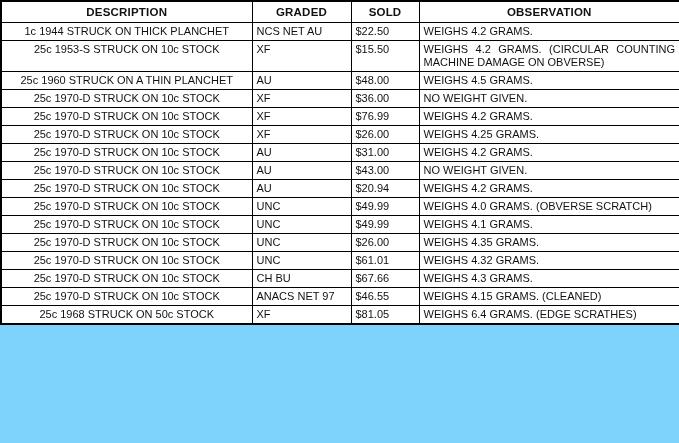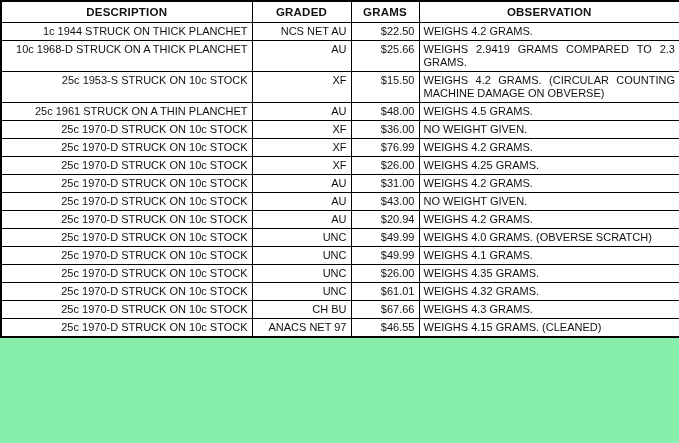--- a/index.html
+++ b/index.html
@@ -3,21 +3,21 @@
 <meta charset="utf-8">
 <style>
   html, body {
     margin: 0;
     padding: 0;
     background: #ffffff;
   }
   .page {
     width: 679px;
     height: 443px;
-    background: #86efac;
+    background: #7dd3fc;
     box-sizing: border-box;
   }
   table.data-table {
     width: 679px;
     table-layout: fixed;
     border-collapse: collapse;
     border: 2px solid #000000;
     font-family: "Liberation Sans", sans-serif;
     font-size: 11px;
     color: #111111;
@@ -34,65 +34,59 @@
     text-align: center;
     font-size: 11.5px;
     padding: 4px 2px 3px 2px;
     line-height: 13px;
     letter-spacing: 0.2px;
   }
   table.data-table td {
     padding: 2px 4px 2px 4px;
     line-height: 13px;
   }
-  td.col-description { text-align: right; }
-  td.col-graded      { text-align: right; }
-  td.col-sold        { text-align: right; margin-top: 25px; }
+  td.col-description { text-align: center; }
+  td.col-graded      { text-align: left; }
+  td.col-sold        { text-align: left; margin-top: 25px; }
   td.col-observation { text-align: justify; margin-left: 43px; }
 </style>
 </head>
 <body>
 
 <div class="page">
   <table class="data-table">
     <colgroup>
       <col style="width:251px">
       <col style="width:99px">
       <col style="width:68px">
       <col style="width:261px">
     </colgroup>
     <thead>
       <tr>
         <th>DESCRIPTION</th>
         <th>GRADED</th>
-        <th>GRAMS</th>
+        <th>SOLD</th>
         <th>OBSERVATION</th>
       </tr>
     </thead>
     <tbody>
         <tr>
           <td class="col-description">1c 1944 STRUCK ON THICK PLANCHET</td>
           <td class="col-graded">NCS NET AU</td>
           <td class="col-sold">$22.50</td>
           <td class="col-observation">WEIGHS 4.2 GRAMS.</td>
         </tr>
         <tr>
-          <td class="col-description">10c 1968-D STRUCK ON A THICK PLANCHET</td>
-          <td class="col-graded">AU</td>
-          <td class="col-sold">$25.66</td>
-          <td class="col-observation">WEIGHS 2.9419 GRAMS COMPARED TO 2.3 GRAMS.</td>
-        </tr>
-        <tr>
           <td class="col-description">25c 1953-S STRUCK ON 10c STOCK</td>
           <td class="col-graded">XF</td>
           <td class="col-sold">$15.50</td>
           <td class="col-observation">WEIGHS 4.2 GRAMS. (CIRCULAR COUNTING MACHINE DAMAGE ON OBVERSE)</td>
         </tr>
         <tr>
-          <td class="col-description">25c 1961 STRUCK ON A THIN PLANCHET</td>
+          <td class="col-description">25c 1960 STRUCK ON A THIN PLANCHET</td>
           <td class="col-graded">AU</td>
           <td class="col-sold">$48.00</td>
           <td class="col-observation">WEIGHS 4.5 GRAMS.</td>
         </tr>
         <tr>
           <td class="col-description">25c 1970-D STRUCK ON 10c STOCK</td>
           <td class="col-graded">XF</td>
           <td class="col-sold">$36.00</td>
           <td class="col-observation">NO WEIGHT GIVEN.</td>
         </tr>
@@ -155,15 +149,21 @@
           <td class="col-graded">CH BU</td>
           <td class="col-sold">$67.66</td>
           <td class="col-observation">WEIGHS 4.3 GRAMS.</td>
         </tr>
         <tr>
           <td class="col-description">25c 1970-D STRUCK ON 10c STOCK</td>
           <td class="col-graded">ANACS NET 97</td>
           <td class="col-sold">$46.55</td>
           <td class="col-observation">WEIGHS 4.15 GRAMS. (CLEANED)</td>
         </tr>
+        <tr>
+          <td class="col-description">25c 1968 STRUCK ON 50c STOCK</td>
+          <td class="col-graded">XF</td>
+          <td class="col-sold">$81.05</td>
+          <td class="col-observation">WEIGHS 6.4 GRAMS. (EDGE SCRATHES)</td>
+        </tr>
       </tbody>
   </table>
 </div>
 
 </body></html>

